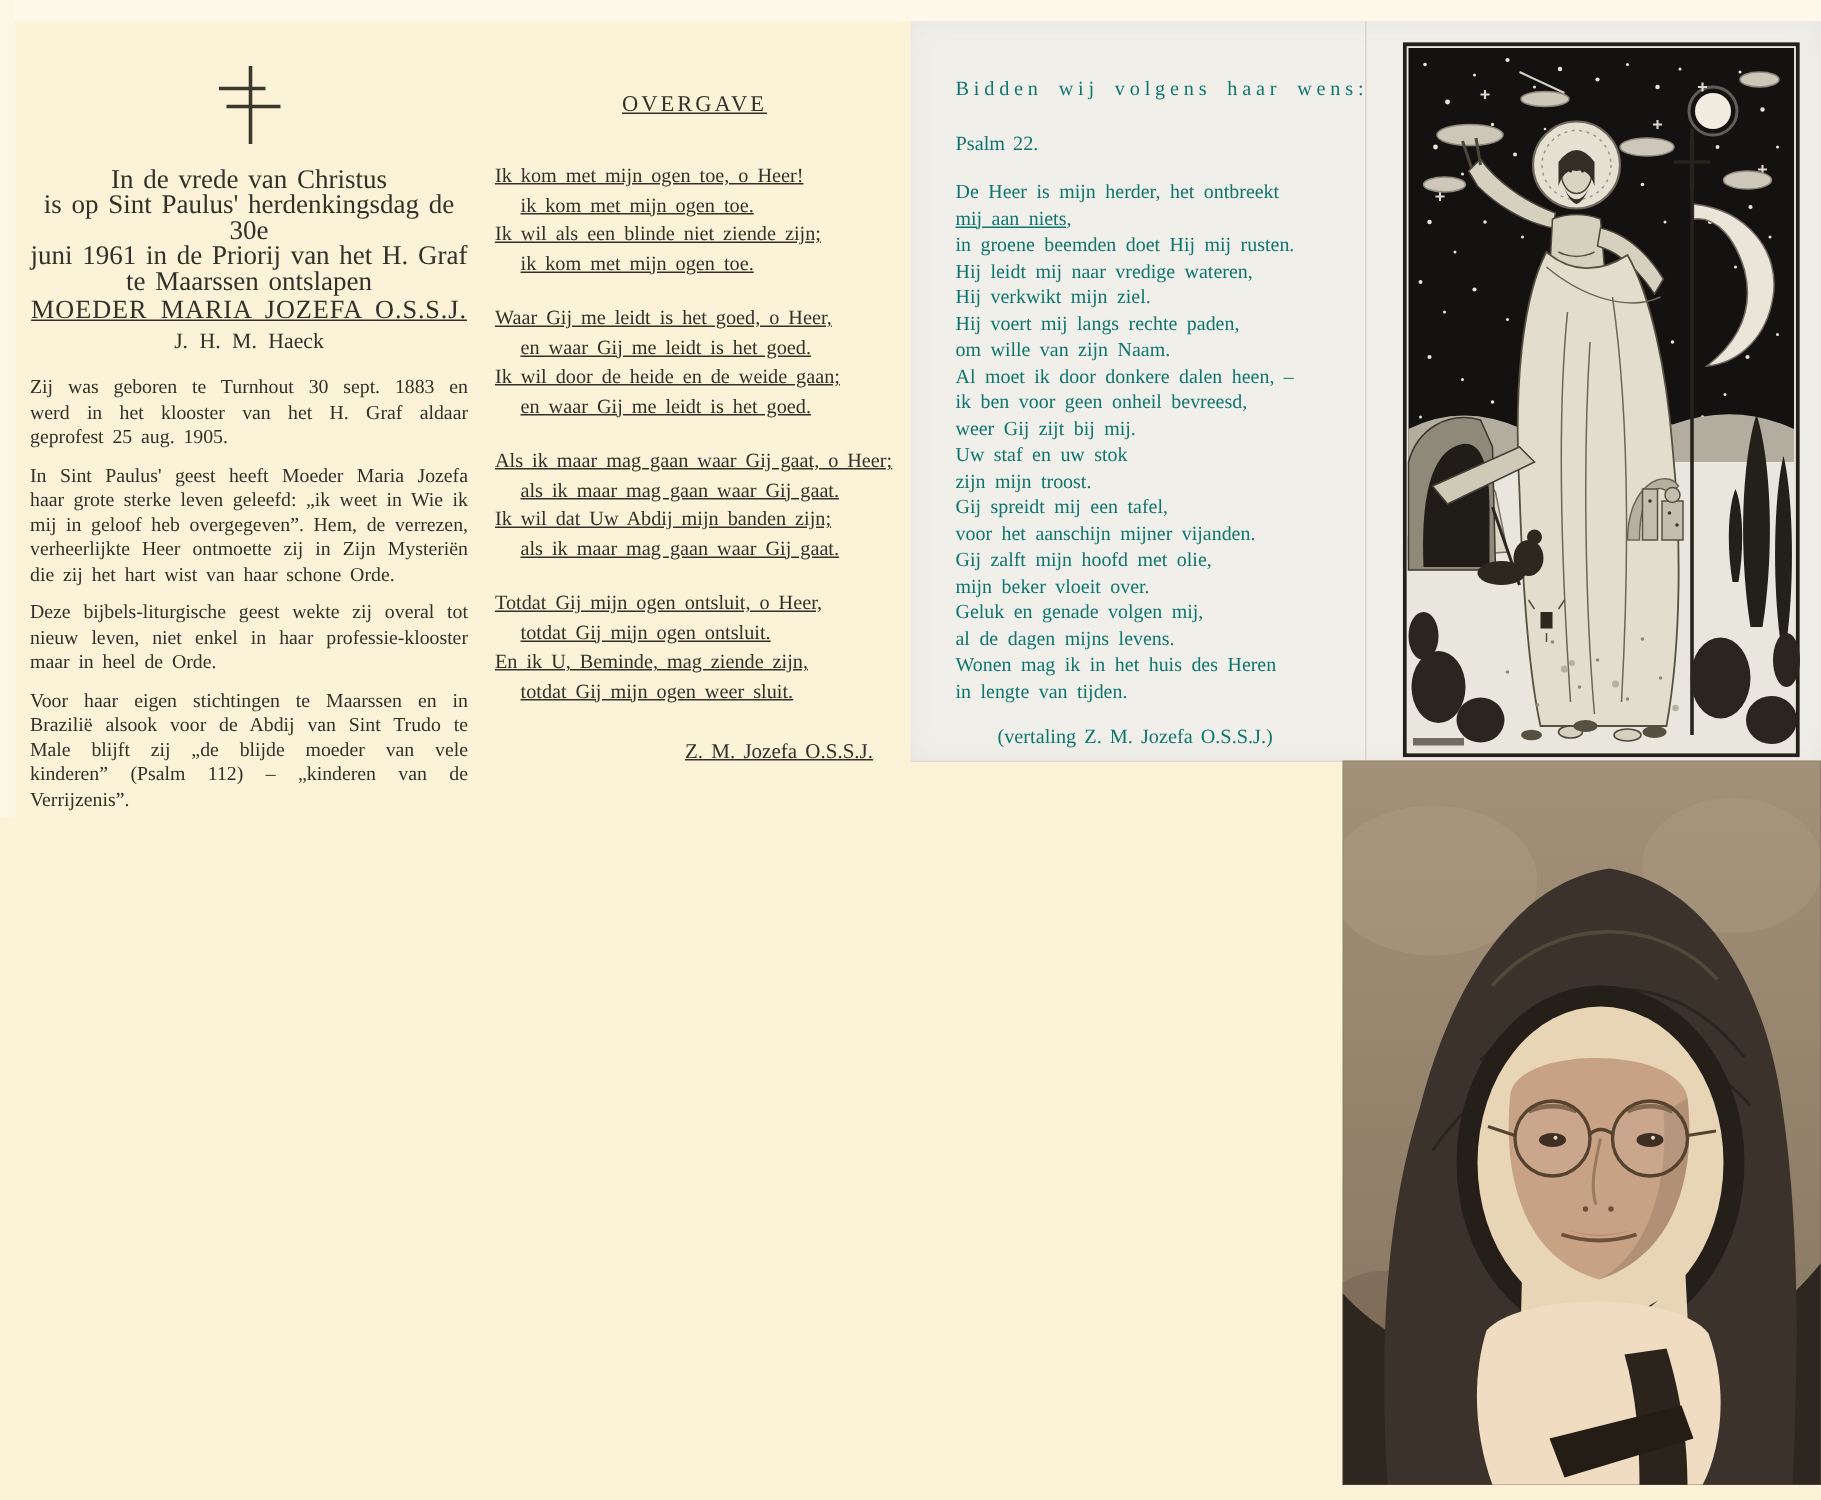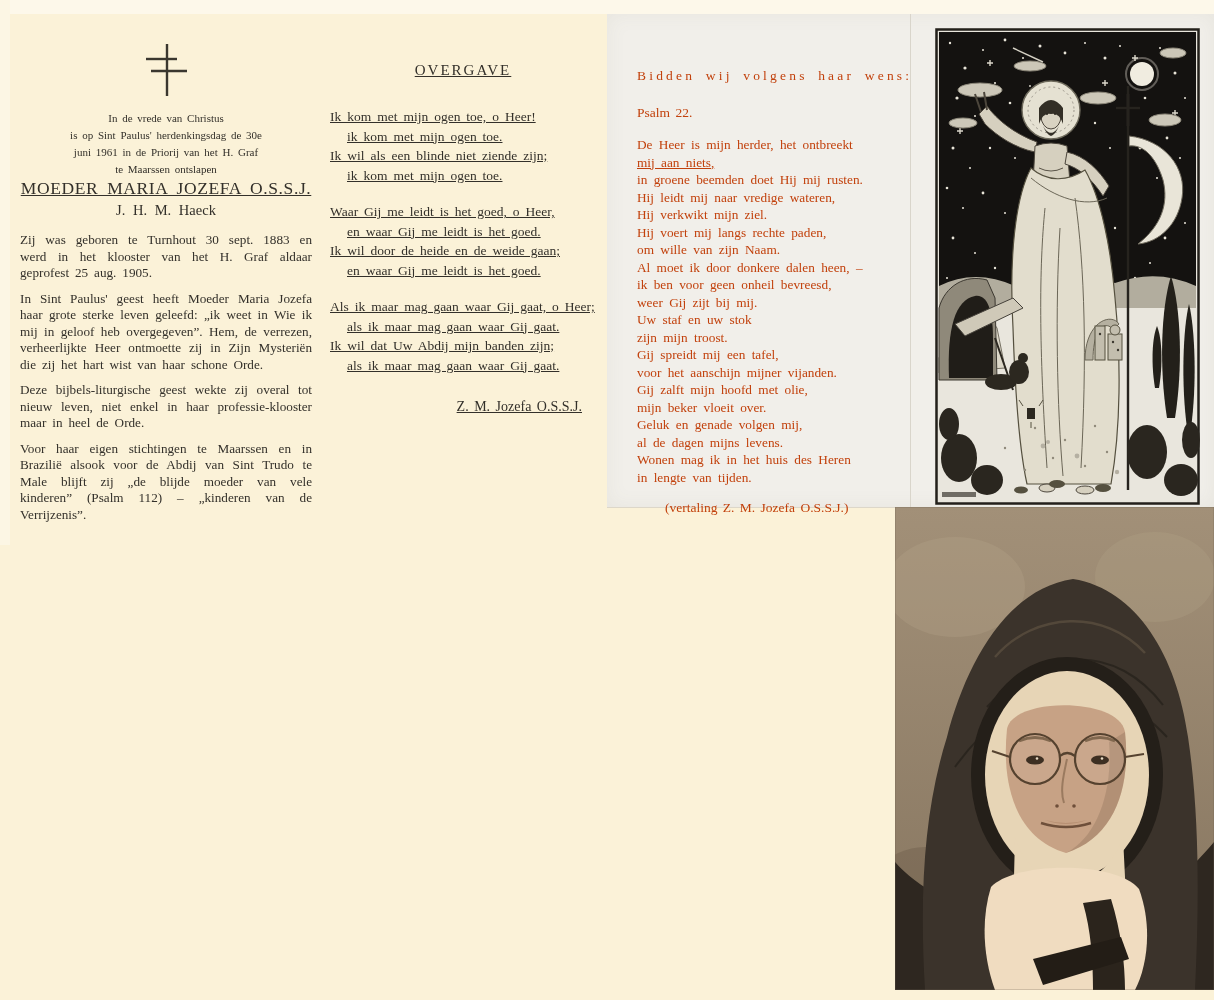--- a/index.html
+++ b/index.html
@@ -7,42 +7,42 @@
   .stage {
     position:relative; width:1214px; height:1000px; overflow:hidden;
     background:#fbf2d8; font-family:"Liberation Serif", serif; color:#33302a;
   }
   .top-strip { position:absolute; left:0; top:0; width:100%; height:14px; background:#fdf8ea; }
   .left-strip { position:absolute; left:0; top:0; width:10px; height:545px; background:#fcf6e4; }
 
   
   .panel1 { position:absolute; left:20px; top:42px; width:292px; text-align:center; }
   .p1-cross { display:inline-block; }
-  .p1-intro { margin-top:8px; font-size:11px; line-height:17px; word-spacing:2px; }
+  .p1-intro { margin-top:8px; font-size:18px; line-height:17px; word-spacing:2px; }
   .p1-name { font-size:17.5px; letter-spacing:0.6px; word-spacing:4px; white-space:nowrap;text-decoration:underline; }
   .p1-subname { margin-top:3px; font-size:14.5px; word-spacing:4px; }
   .p1-paras { margin-top:13px; text-align:justify; font-size:13.2px; line-height:16.5px; word-spacing:2.6px; }
   .p1-paras p { margin:0 0 9px; }
 
   
   .panel2 { position:absolute; left:330px; top:62px; width:266px; font-size:13.5px;text-decoration:underline; }
   .p2-title { text-align:center; font-size:15px; letter-spacing:2px; word-spacing:3px; margin-bottom:28px; }
   .stanza { margin-bottom:17px; }
   .stanza .vline { line-height:19.5px; word-spacing:2.6px; white-space:nowrap; }
   .stanza .indent { padding-left:17px; }
   .p2-signature { text-align:right; padding-right:14px; margin-top:24px; font-size:14px; word-spacing:2px; }
 
   
   .white-card {
     position:absolute; left:607px; top:14px; width:607px; height:494px;
     background:#f1efea; border-bottom:1px solid #ddd7c9;
     box-shadow: inset 0 0 20px rgba(120,110,90,.07);
   }
   .fold { position:absolute; left:303px; top:0; width:1px; height:100%; background:#d9d5cb; }
-  .psalm { position:absolute; left:30px; top:54px; width:250px; color:#c2410c; }
+  .psalm { position:absolute; left:30px; top:37px; width:250px; color:#0f766e; }
   .psalm-heading { font-size:13.5px; letter-spacing:3.2px; word-spacing:4px; white-space:nowrap; }
   .psalm-sub { margin-top:21px; font-size:13.5px; word-spacing:2px; }
   .psalm-lines { margin-top:15px; font-size:13.3px; line-height:17.5px; word-spacing:3px; }
   .psalm-line { white-space:nowrap; }
   .psalm-line.align-right { text-align:left; padding-right:4px;text-decoration:underline; }
   .psalm-attrib { margin-top:14px; padding-left:28px; font-size:13.5px; word-spacing:2px; }
 
   .engraving { position:absolute; left:935px; top:28px; width:265px; height:477px; }
   .photo { position:absolute; left:895px; top:507px; width:319px; height:483px; }
 </style>
@@ -92,20 +92,26 @@
       <div class="vline">Waar Gij me leidt is het goed, o Heer,</div>
       <div class="vline indent">en waar Gij me leidt is het goed.</div>
       <div class="vline">Ik wil door de heide en de weide gaan;</div>
       <div class="vline indent">en waar Gij me leidt is het goed.</div>
     </div>
     <div class="stanza">
       <div class="vline">Als ik maar mag gaan waar Gij gaat, o Heer;</div>
       <div class="vline indent">als ik maar mag gaan waar Gij gaat.</div>
       <div class="vline">Ik wil dat Uw Abdij mijn banden zijn;</div>
       <div class="vline indent">als ik maar mag gaan waar Gij gaat.</div>
+    </div>
+    <div class="stanza">
+      <div class="vline">Totdat Gij mijn ogen ontsluit, o Heer,</div>
+      <div class="vline indent">totdat Gij mijn ogen ontsluit.</div>
+      <div class="vline">En ik U, Beminde, mag ziende zijn,</div>
+      <div class="vline indent">totdat Gij mijn ogen weer sluit.</div>
     </div>
 
     <div class="p2-signature">Z. M. Jozefa O.S.S.J.</div>
   </div>
 
   <div class="white-card">
     <div class="fold"></div>
     <div class="psalm">
       <div class="psalm-heading">Bidden wij volgens haar wens:</div>
       <div class="psalm-sub">Psalm 22.</div>

